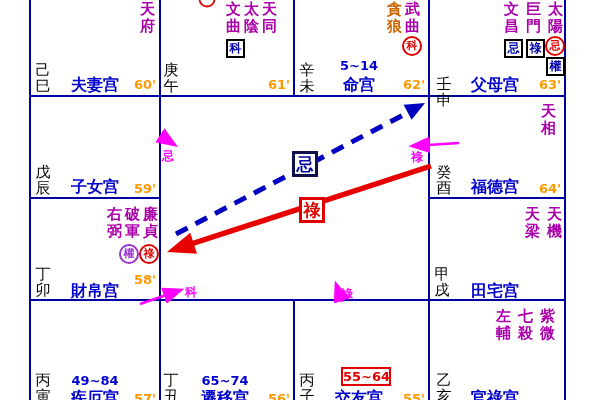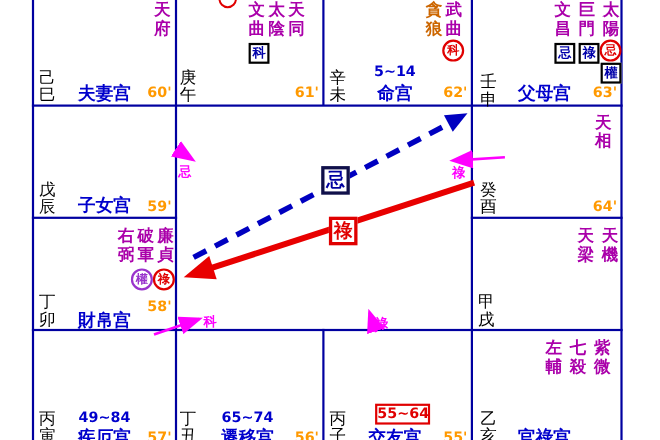--- a/index.html
+++ b/index.html
@@ -82,44 +82,46 @@
   <div class="palace" style="left:319px;top:76px;width:80px">命宫</div>
   <div class="minutes" style="left:389px;top:78px">62'</div>
 
   <div class="star" style="left:547px;top:1px">太陽</div>
   <div class="star" style="left:525px;top:1px">巨門</div>
   <div class="star" style="left:503px;top:1px">文昌</div>
   <div class="mark-circ" style="left:545px;top:36px">忌</div>
   <div class="mark-box" style="left:546px;top:57px">權</div>
   <div class="mark-box" style="left:526px;top:39px">祿</div>
   <div class="mark-box" style="left:504px;top:39px">忌</div>
-  <div class="branch" style="left:436px;top:66px">壬申</div>
+  <div class="branch" style="left:436px;top:76px">壬申</div>
   <div class="palace" style="left:454px;top:76px;width:82px">父母宫</div>
   <div class="minutes" style="left:525px;top:78px">63'</div>
 
   <div class="branch" style="left:35px;top:164px">戊辰</div>
   <div class="palace" style="left:55px;top:178px;width:80px">子女宫</div>
   <div class="minutes" style="left:120px;top:182px">59'</div>
 
   <div class="star" style="left:540px;top:103px">天相</div>
   <div class="branch" style="left:436px;top:164px">癸酉</div>
+  <div class="palace" style="left:454px;top:178px;width:82px">福德宫</div>
   <div class="minutes" style="left:525px;top:182px">64'</div>
 
   <div class="star" style="left:142px;top:206px">廉貞</div>
   <div class="star" style="left:124px;top:206px">破軍</div>
   <div class="star" style="left:106px;top:206px">右弼</div>
   <div class="mark-circ" style="left:139px;top:244px">祿</div>
   <div class="mark-circ purple" style="left:119px;top:244px">權</div>
   <div class="branch" style="left:35px;top:266px">丁卯</div>
   <div class="palace" style="left:55px;top:282px;width:80px">財帛宫</div>
   <div class="minutes" style="left:120px;top:273px">58'</div>
 
   <div class="star" style="left:546px;top:206px">天機</div>
   <div class="star" style="left:524px;top:206px">天梁</div>
   <div class="branch" style="left:434px;top:266px">甲戌</div>
+  <div class="palace" style="left:454px;top:282px;width:82px">田宅宫</div>
 
   <div class="branch" style="left:35px;top:372px">丙寅</div>
   <div class="age" style="left:55px;top:373px;width:80px">49~84</div>
   <div class="palace" style="left:55px;top:389px;width:80px">疾厄宫</div>
   <div class="minutes" style="left:120px;top:392px">57'</div>
 
   <div class="branch" style="left:163px;top:372px">丁丑</div>
   <div class="age" style="left:185px;top:373px;width:80px">65~74</div>
   <div class="palace" style="left:185px;top:389px;width:80px">遷移宫</div>
   <div class="minutes" style="left:254px;top:392px">56'</div>

